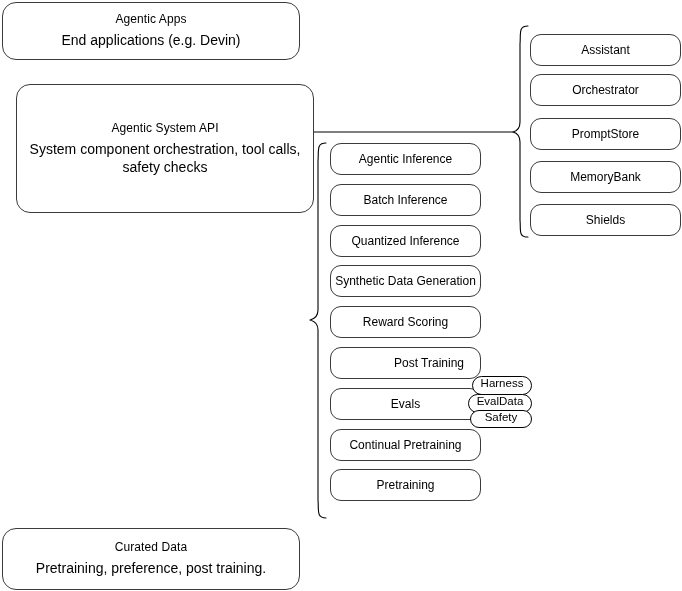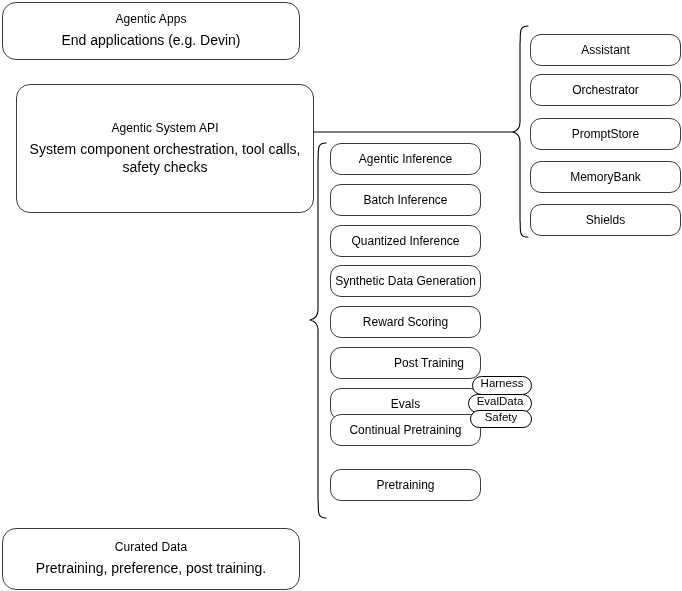--- a/index.html
+++ b/index.html
@@ -155,21 +155,21 @@
   </div>
 
   <div class="node capability" style="left:330px; top:347px; width:151px; height:32px;padding-left:47px;">
     <div class="title">Post Training</div>
   </div>
 
   <div class="node capability" style="left:330px; top:388px; width:151px; height:32px;">
     <div class="title">Evals</div>
   </div>
 
-  <div class="node capability" style="left:330px; top:414px; width:151px; height:32px;">
+  <div class="node capability" style="left:330px; top:429px; width:151px; height:32px;">
     <div class="title">Continual Pretraining</div>
   </div>
 
   <div class="node capability" style="left:330px; top:469px; width:151px; height:32px;">
     <div class="title">Pretraining</div>
   </div>
 
   <div class="pill" style="left:472px; top:376px; width:60px; height:19px;">
     <span>Harness</span>
   </div>

